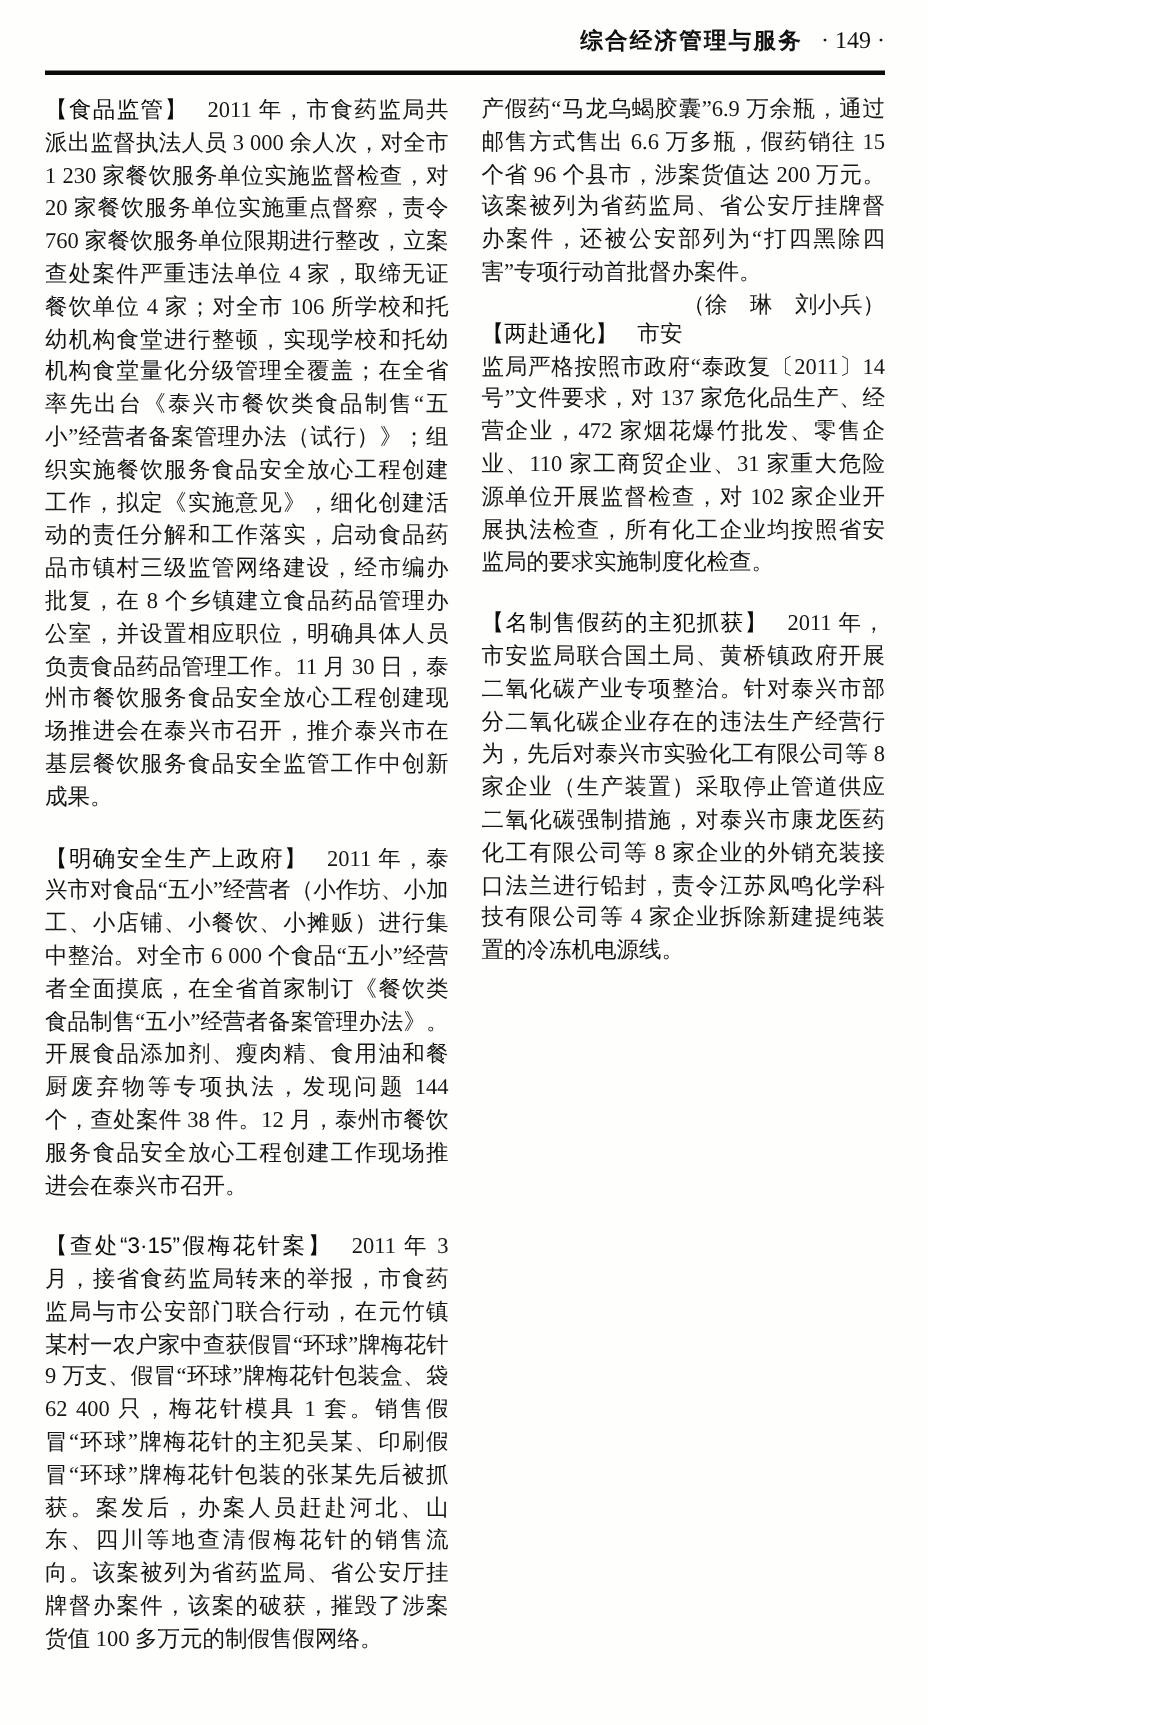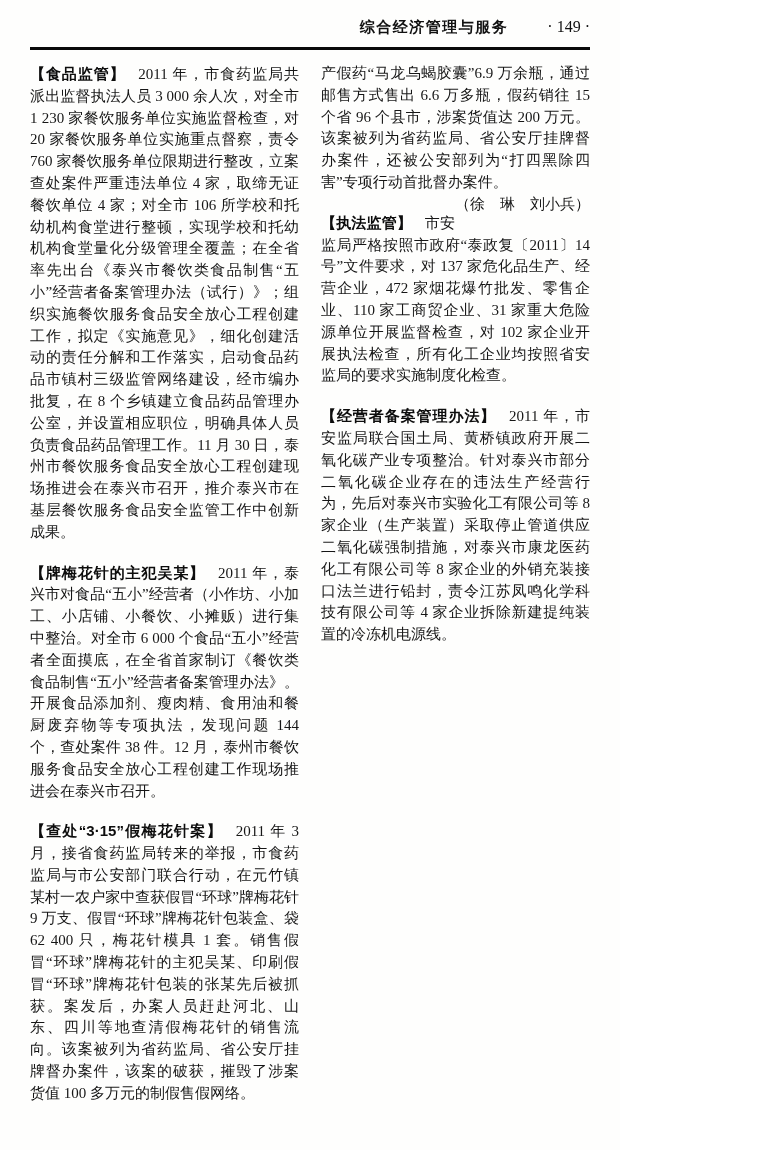--- a/index.html
+++ b/index.html
@@ -23,39 +23,38 @@
     font-family:"Liberation Sans","DejaVu Sans",sans-serif;
     font-weight:700;
     font-size:15px;
     letter-spacing:1.5px;
     color:#111;
   }
   .page-num {
     font-family:"Liberation Serif","DejaVu Serif",serif;
     font-size:16px;
     color:#111;
-    margin-left:27px;
   }
   .rule {
     border-bottom:3px solid #0a0a0a;
     margin:5px 0 13px 0;
   }
   .columns { display:flex; gap:22px; }
   .col {
     width:349px;
     font-family:"Liberation Serif","DejaVu Serif",serif;
     font-size:15px;
     line-height:21.8px;
     text-align:justify;
     color:#161616;
   }
   .col p { margin:0 0 18px 0; }
   .entry-title {
     font-family:"Liberation Sans","DejaVu Sans",sans-serif;
-    font-weight:700;
+    font-weight:400;
     margin-right:0.85em;
     color:#0d0d0d;
     white-space:nowrap;
   }
   .section-box {
     background:#c9c9c9;
     height:54px;
     display:flex;
     align-items:center;
     justify-content:center;
@@ -83,32 +82,32 @@
     <span class="page-num">· 149 ·</span>
   </div>
   <div class="rule"></div>
 
   <div class="columns">
 
     <div class="col">
 
       <p><span class="entry-title">【食品监管】</span><span>2011 年，市食药监局共派出监督执法人员 3 000 余人次，对全市 1 230 家餐饮服务单位实施监督检查，对 20 家餐饮服务单位实施重点督察，责令 760 家餐饮服务单位限期进行整改，立案查处案件严重违法单位 4 家，取缔无证餐饮单位 4 家；对全市 106 所学校和托幼机构食堂进行整顿，实现学校和托幼机构食堂量化分级管理全覆盖；在全省率先出台《泰兴市餐饮类食品制售“五小”经营者备案管理办法（试行）》；组织实施餐饮服务食品安全放心工程创建工作，拟定《实施意见》，细化创建活动的责任分解和工作落实，启动食品药品市镇村三级监管网络建设，经市编办批复，在 8 个乡镇建立食品药品管理办公室，并设置相应职位，明确具体人员负责食品药品管理工作。11 月 30 日，泰州市餐饮服务食品安全放心工程创建现场推进会在泰兴市召开，推介泰兴市在基层餐饮服务食品安全监管工作中创新成果。</span></p>
 
-      <p><span class="entry-title">【牌梅花针的主犯吴某】</span><span>2011 年，泰兴市对食品“五小”经营者（小作坊、小加工、小店铺、小餐饮、小摊贩）进行集中整治。对全市 6 000 个食品“五小”经营者全面摸底，在全省首家制订《餐饮类食品制售“五小”经营者备案管理办法》。开展食品添加剂、瘦肉精、食用油和餐厨废弃物等专项执法，发现问题 144 个，查处案件 38 件。12 月，泰州市餐饮服务食品安全放心工程创建工作现场推进会在泰兴市召开。</span></p>
+      <p><span class="entry-title">【明确安全生产上政府】</span><span>2011 年，泰兴市对食品“五小”经营者（小作坊、小加工、小店铺、小餐饮、小摊贩）进行集中整治。对全市 6 000 个食品“五小”经营者全面摸底，在全省首家制订《餐饮类食品制售“五小”经营者备案管理办法》。开展食品添加剂、瘦肉精、食用油和餐厨废弃物等专项执法，发现问题 144 个，查处案件 38 件。12 月，泰州市餐饮服务食品安全放心工程创建工作现场推进会在泰兴市召开。</span></p>
 
       <p><span class="entry-title">【查处“3·15”假梅花针案】</span><span>2011 年 3 月，接省食药监局转来的举报，市食药监局与市公安部门联合行动，在元竹镇某村一农户家中查获假冒“环球”牌梅花针 9 万支、假冒“环球”牌梅花针包装盒、袋 62 400 只，梅花针模具 1 套。销售假冒“环球”牌梅花针的主犯吴某、印刷假冒“环球”牌梅花针包装的张某先后被抓获。案发后，办案人员赶赴河北、山东、四川等地查清假梅花针的销售流向。该案被列为省药监局、省公安厅挂牌督办案件，该案的破获，摧毁了涉案货值 100 多万元的制假售假网络。</span></p>
 
     </div>
 
     <div class="col">
       <p><span>产假药“马龙乌蝎胶囊”6.9 万余瓶，通过邮售方式售出 6.6 万多瓶，假药销往 15 个省 96 个县市，涉案货值达 200 万元。该案被列为省药监局、省公安厅挂牌督办案件，还被公安部列为“打四黑除四害”专项行动首批督办案件。</span><span class="attribution">（徐　琳　刘小兵）</span></p>
 
 
 
-      <p><span class="entry-title">【执法监管】</span><span>市安监局严格按照市政府“泰政复〔2011〕14 号”文件要求，对 137 家危化品生产、经营企业，472 家烟花爆竹批发、零售企业、110 家工商贸企业、31 家重大危险源单位开展监督检查，对 102 家企业开展执法检查，所有化工企业均按照省安监局的要求实施制度化检查。</span></p>
+      <p><span class="entry-title">【两赴通化】</span><span>市安监局严格按照市政府“泰政复〔2011〕14 号”文件要求，对 137 家危化品生产、经营企业，472 家烟花爆竹批发、零售企业、110 家工商贸企业、31 家重大危险源单位开展监督检查，对 102 家企业开展执法检查，所有化工企业均按照省安监局的要求实施制度化检查。</span></p>
 
 
-      <p><span class="entry-title">【经营者备案管理办法】</span><span>2011 年，市安监局联合国土局、黄桥镇政府开展二氧化碳产业专项整治。针对泰兴市部分二氧化碳企业存在的违法生产经营行为，先后对泰兴市实验化工有限公司等 8 家企业（生产装置）采取停止管道供应二氧化碳强制措施，对泰兴市康龙医药化工有限公司等 8 家企业的外销充装接口法兰进行铅封，责令江苏凤鸣化学科技有限公司等 4 家企业拆除新建提纯装置的冷冻机电源线。</span></p>
+      <p><span class="entry-title">【名制售假药的主犯抓获】</span><span>2011 年，市安监局联合国土局、黄桥镇政府开展二氧化碳产业专项整治。针对泰兴市部分二氧化碳企业存在的违法生产经营行为，先后对泰兴市实验化工有限公司等 8 家企业（生产装置）采取停止管道供应二氧化碳强制措施，对泰兴市康龙医药化工有限公司等 8 家企业的外销充装接口法兰进行铅封，责令江苏凤鸣化学科技有限公司等 4 家企业拆除新建提纯装置的冷冻机电源线。</span></p>
 
     </div>
 
   </div>
 </div>
 
 </body></html>

